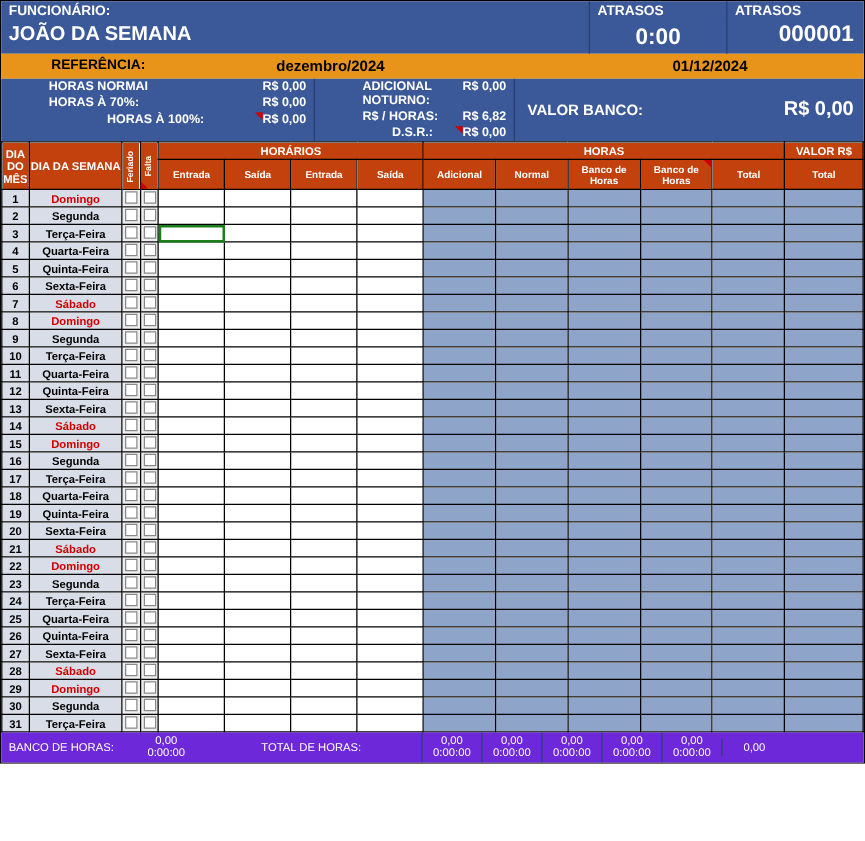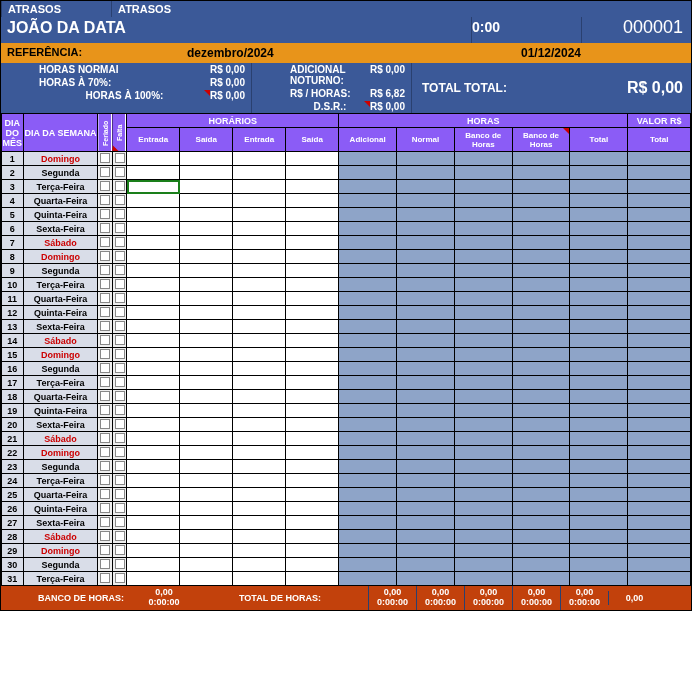--- a/index.html
+++ b/index.html
@@ -6,84 +6,85 @@
   body { font-family: Arial, sans-serif; font-size: 10px; background: #fff; width: 692px; }
   .wrap { border: 1px solid #000; width: 692px; }
 
   .hdr { background: #3b5998; color: #fff; }
   .hdr-row1 { display: flex; }
   .hdr-func { flex: 1; padding: 2px 6px; font-size: 11px; font-weight: bold; }
   .hdr-atr { width: 110px; padding: 2px 6px; font-size: 11px; font-weight: bold; border-left:1px solid #2a4070;}
   .hdr-reg { width: 110px; padding: 2px 6px; font-size: 11px; font-weight: bold; border-left:1px solid #2a4070;}
   .hdr-row2 { display: flex; }
   .hdr-name { flex: 1; padding: 2px 6px 6px; font-size: 16px; font-weight: bold; }
-  .hdr-atr-v { width: 110px; text-align: left; font-size: 14px; font-weight: bold; padding-top:2px;border-left:1px solid #2a4070;}
-  .hdr-reg-v { width: 110px; text-align: right; padding-right: 8px; font-size: 18px; font-weight: normal; border-left:1px solid #2a4070;}
+  .hdr-atr-v { width: 110px; text-align: center; font-size: 18px; font-weight: bold; padding-top:2px;border-left:1px solid #2a4070;}
+  .hdr-reg-v { width: 110px; text-align: right; padding-right: 8px; font-size: 18px; font-weight: bold; border-left:1px solid #2a4070;}
 
   .orange { background: #e8941a; color: #000; display: flex; font-weight: bold; }
-  .orange .ref-lbl { width: 180px; padding: 3px 6px; font-size: 11px; }
+  .orange .ref-lbl { width: 180px; padding: 3px 6px; font-size: 11px; margin-left: 34px; }
   .orange .ref-val { width: 230px; padding: 3px 6px; font-size: 12px; }
   .orange .di-lbl { width: 160px; padding: 3px 6px; font-size: 11px; border-left:1px solid #a66000;}
   .orange .di-val { flex:1; text-align: center; padding: 3px 6px; font-size: 12px; }
 
   .info { background: #3b5998; color: #fff; display: flex; font-size: 10px; }
   .info-left { width: 250px; }
   .info-mid { width: 160px; border-left:1px solid #2a4070;}
   .info-right { flex: 1; border-left:1px solid #2a4070; display:flex; align-items:center;}
   .info-row { display: flex; padding: 1px 6px; }
   .info-row .lbl { flex: 1; font-weight: bold; padding-left: 32px; }
   .info-row .val { font-weight: bold; }
   .vt-lbl { flex:1; font-weight: bold; font-size: 12px; padding-left: 10px;}
   .vt-val { font-weight: bold; font-size: 16px; padding-right: 8px;}
 
   table { border-collapse: collapse; width: 100%; table-layout: fixed; }
   th, td { border: 1px solid #000; padding: 0; text-align: center; font-size: 9px; height: 14px; overflow:hidden;}
-  thead th { background: #8b5cf6; color: #fff; font-weight: bold; margin-left: 36px; }
+  thead th { background: #c2410c; color: #fff; font-weight: bold; margin-left: 36px; }
   .th2 th { font-size: 8px; height: 24px; }
 
   col.c-dia { width: 18px; }
   col.c-dow { width: 62px; }
   col.c-chk { width: 12px; }
   col.c-time { width: 44px; }
   col.c-horas { width: 48px; }
   col.c-total { width: 48px; }
   col.c-valor { width: 52px; }
 
   td.dow { background: #d9dde8; font-weight: bold; margin-left: 45px; }
   td.dow.red { color: #c00; }
   td.num { background: #d9dde8; font-weight: bold; }
   td.chk { background: #eee; }
   td.chk::after { content:""; display:inline-block; width:8px; height:8px; border:1px solid #888; background:#fff;}
   td.white { background: #fff; }
   td.blue { background: #8ea4c8; }
   td.sel { outline: 2px solid #1a7f1a; outline-offset: -2px; }
 
-  .footer { background: #c2410c; color: #fff; display: flex; font-size: 9px; font-weight: bold; align-items:center;justify-content:center;}
+  .footer { background: #6d28d9; color: #fff; display: flex; font-size: 9px; font-weight: normal; align-items:center;}
   .footer > div { padding: 2px 4px; text-align: center; }
   .f-lbl1 { width: 104px; text-align:left !important; padding-left:6px !important;}
   .f-bh { width: 56px; line-height:1.1;}
   .f-lbl2 { width: 176px; }
   .f-col { width: 48px; line-height:1.1; border-left:1px solid #2a4070;}
   .f-val { width: 52px; border-left:1px solid #2a4070;}
 
   .tri { position: relative; text-align: center; }
   .tri::after { content:""; position:absolute; top:0; right:0; border:3px solid transparent; border-top-color:#c00; border-right-color:#c00;}
 </style>
 </head>
 <body>
 
 <div class="wrap">
 
   <div class="hdr">
     <div class="hdr-row1">
+      <div class="hdr-func">FUNCIONÁRIO:</div>
       <div class="hdr-atr">ATRASOS</div>
       <div class="hdr-reg">ATRASOS</div>
     </div>
     <div class="hdr-row2">
-      <div class="hdr-name">JOÃO DA DATA</div>
+      <div class="hdr-name">JOÃO DA SEMANA</div>
       <div class="hdr-atr-v">0:00</div>
       <div class="hdr-reg-v">000001</div>
     </div>
   </div>
 
   <div class="orange">
     <div class="ref-lbl">REFERÊNCIA:</div>
     <div class="ref-val">dezembro/2024</div>
     <div class="di-val">01/12/2024</div>
   </div>
@@ -111,21 +112,21 @@
       <div class="info-row">
           <span class="lbl">R$ / HORAS:</span>
           <span class="val">R$ 6,82</span>
         </div>
       <div class="info-row">
           <span class="lbl tri">D.S.R.:</span>
           <span class="val">R$ 0,00</span>
         </div>
     </div>
     <div class="info-right">
-      <span class="vt-lbl">TOTAL TOTAL:</span>
+      <span class="vt-lbl">VALOR BANCO:</span>
       <span class="vt-val">R$ 0,00</span>
     </div>
   </div>
 
   <table>
     <colgroup>
       <col class="c-dia">
         <col class="c-dow">
         <col class="c-chk">
         <col class="c-chk">

